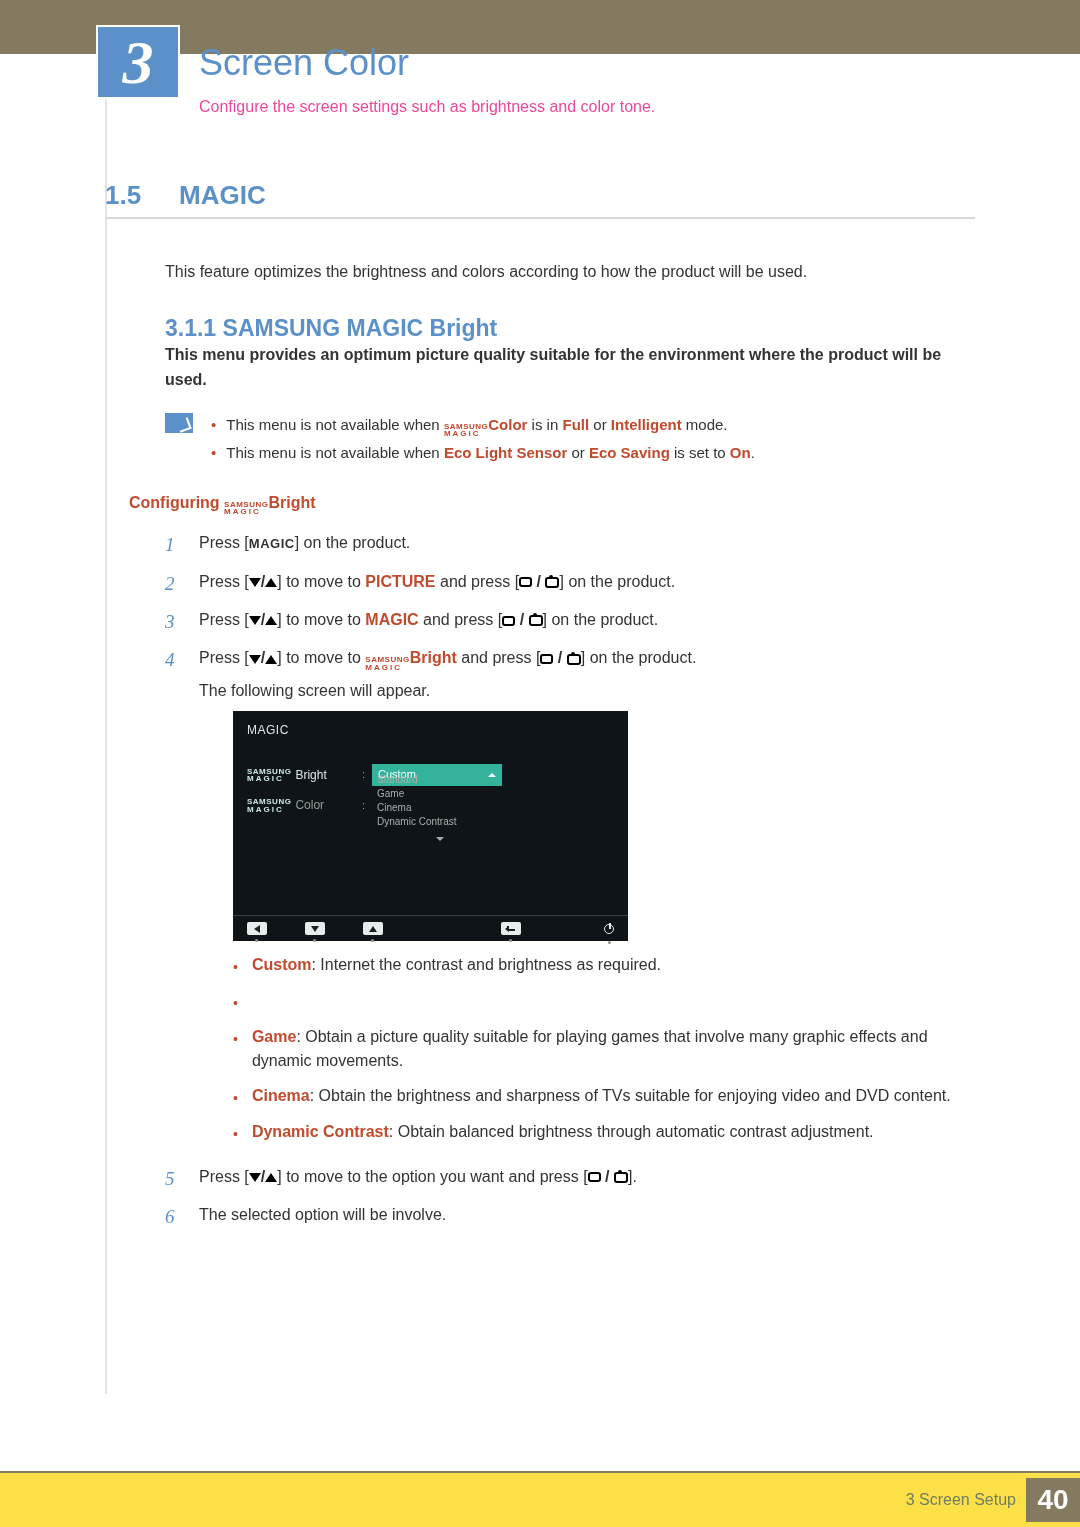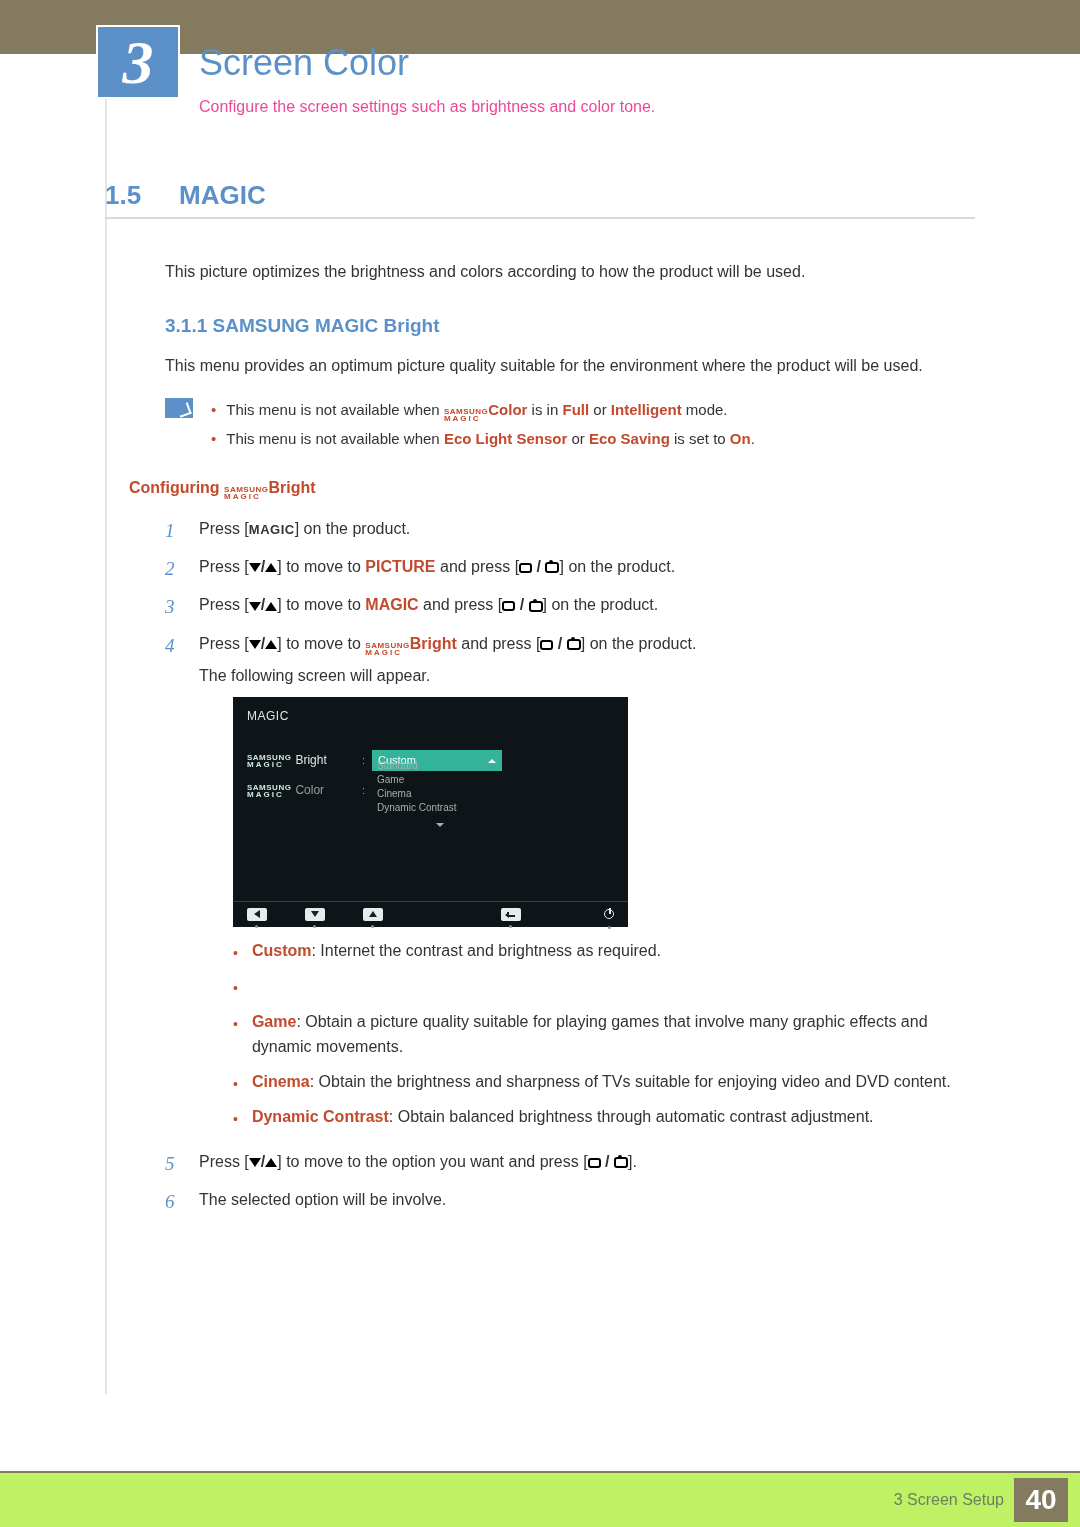--- a/index.html
+++ b/index.html
@@ -62,21 +62,21 @@
   }
   .underline { border-bottom: 2px solid #d9d9d9; margin-top: 6px; }
   .para {
     margin: 26px 0 0 60px;
     font-size: 16px;
     color: #333;
     line-height: 1.6;
   }
   .subsec {
     margin: 30px 0 0 60px;
-    font-size: 19px;
+    font-size: 23px;
     font-weight: bold;
     color: #5b91c8;
   }
   .note-block {
     display: flex;
     margin: 18px 0 0 60px;
     gap: 18px;
   }
   .note-icon {
     width: 28px; height: 20px;
@@ -216,24 +216,24 @@
     margin: 4px 0 0 34px;
     font-size: 16px;
     color: #333;
   }
   .bullets .row { display:flex; gap:14px; line-height:1.55; margin-bottom:10px; }
   .bullets .dot { color:#c24a2d; font-size:14px; margin-top:4px; }
   .footer {
     position: absolute;
     left:0; right:0; bottom:0;
     height:56px;
-    background:#bef264;
+    background:#fde047;
     border-top:2px solid #847a5f;
     display:flex; align-items:center; justify-content:flex-end;
-    padding-right:12px; gap:10px;
+    gap:10px;
   }
   .footer-text { color:#6e7d63; font-size:16px; }
   .footer-badge {
     background:#847a5f; color:#fff;
     width:54px; height:44px;
     display:flex; align-items:center; justify-content:center;
     font-size:28px; font-weight:bold;
   }
 </style>
 </head>
@@ -250,25 +250,25 @@
 <p class="intro">Configure the screen settings such as brightness and color tone.</p>
 
 <div class="content">
 
   <div class="sec-row">
     <div class="sec-num">1.5</div>
     <div class="sec-title">MAGIC</div>
   </div>
   <div class="underline"></div>
 
-  <p class="para" style="margin-top:40px;">This picture optimizes the brightness and colors according to how the product will be used.</p>
+  <p class="para" style="margin-top:40px;">This feature optimizes the brightness and colors according to how the product will be used.</p>
 
   <div class="subsec">3.1.1   SAMSUNG MAGIC Bright</div>
 
-  <p class="para" style="margin-top:16px;">This menu provides an optimum picture quality suitable for the environment where the product will be used.</p>
+  <p class="para" style="margin-top:0;font-weight:bold;">This menu provides an optimum picture quality suitable for the environment where the product will be used.</p>
 
   <div class="note-block">
     <div class="note-icon"></div>
     <div class="note-list">
       <div class="row">
         <span class="dot">•</span>
         <span>
           <span>This menu is not available when </span><span class="magic-logo">
               <span>SAMSUNG</span>
               <span class="m2">MAGIC</span>

